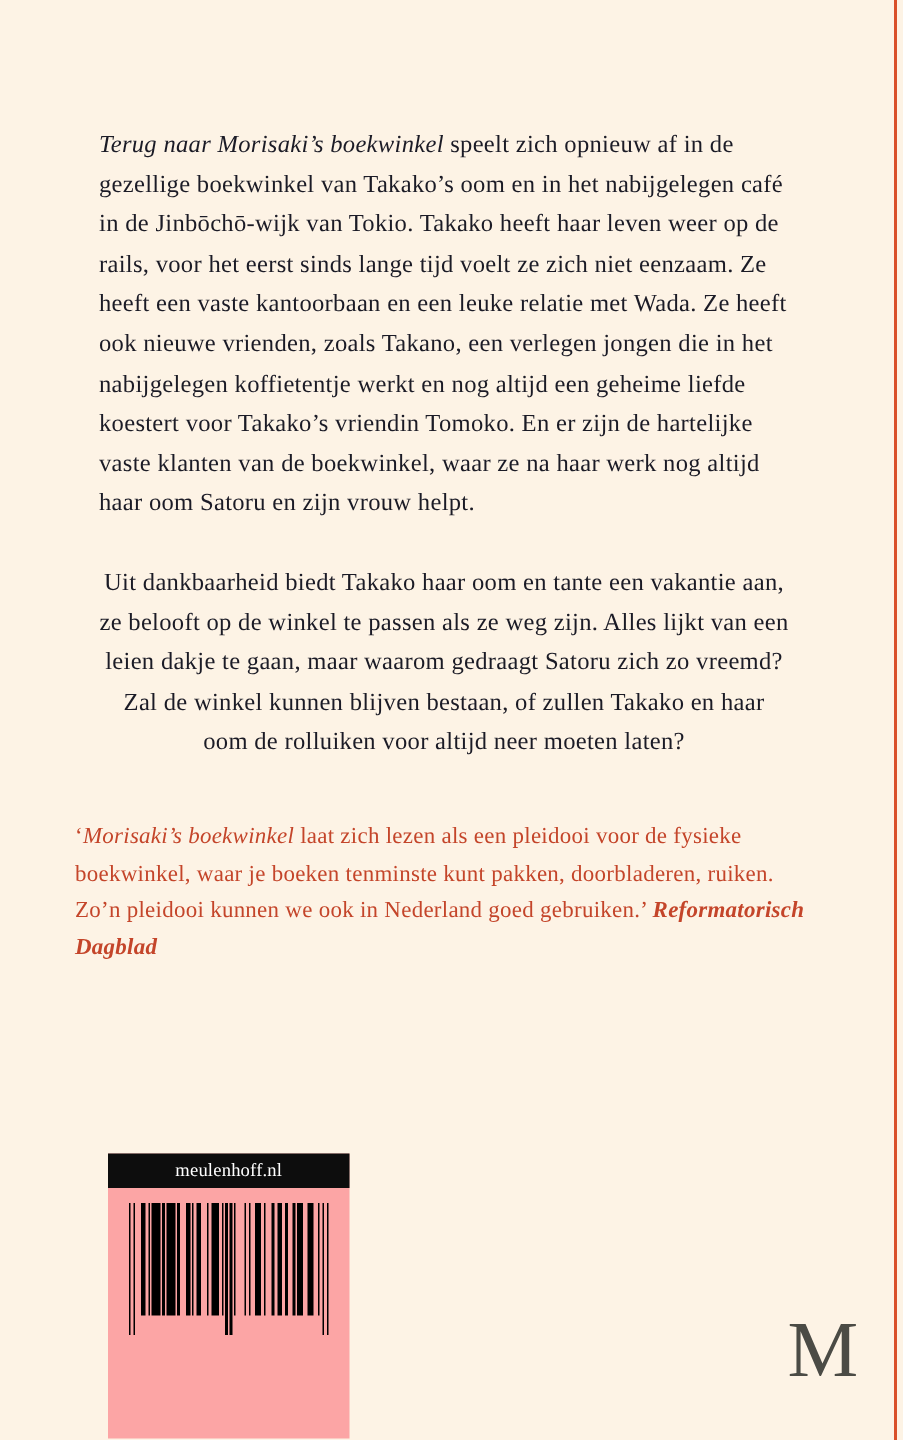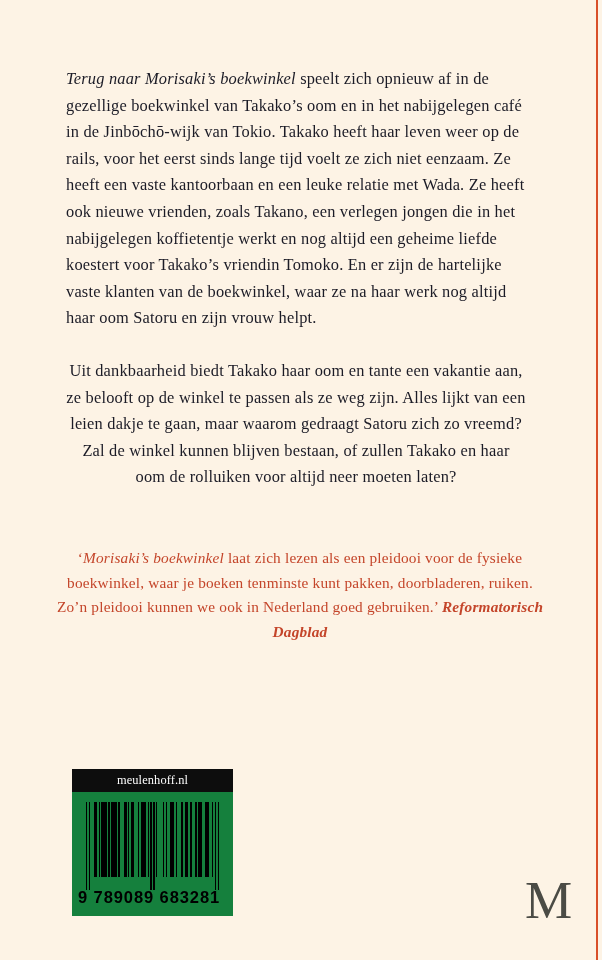--- a/index.html
+++ b/index.html
@@ -36,21 +36,21 @@
     right: 0;
     width: 4px;
     height: 960px;
     background: #fdf3e5;
   }
 
   
   #blurb {
     position: absolute;
     left: 66px;
-    top: 66px;
+    top: 83px;
     width: 460px;
   }
   .para {
     margin: 0 0 26px 0;
     color: #1b1b26;
     font-size: 16.4px;
     line-height: 26.6px;
     letter-spacing: 0.012em;
     text-align: left;
     white-space: pre-line;
@@ -59,43 +59,42 @@
   .title-italic {
     font-style: italic;
   }
 
   
   #quote-block {
     position: absolute;
     left: 50px;
     top: 546px;
     width: 500px;
-    text-align: center;
   }
   .quote-line {
     color: #c4452a;
     font-size: 15.3px;
     line-height: 24.6px;
     letter-spacing: 0.012em;
     white-space: pre-line;
   }
   .quote-italic { font-style: italic; }
   .quote-source {
     font-style: italic;
     font-weight: bold;
   }
 
   
   #barcode-block {
     position: absolute;
     left: 72px;
     top: 769px;
     width: 161px;
-    height: 147px;
-    background: #15803d;
+    height: 190px;
+    background: #fca5a5;
     box-sizing: border-box;
   }
   #barcode-header {
     width: 100%;
     height: 23px;
     background: #0d0d0d;
     color: #ffffff;
     font-size: 12.4px;
     line-height: 23px;
     text-align: center;
@@ -192,18 +191,17 @@
         <div class="bar data" style="left: 71.5789%; width: 1.05263%;"></div>
         <div class="bar data" style="left: 74.7368%; width: 2.10526%;"></div>
         <div class="bar data" style="left: 77.8947%; width: 2.10526%;"></div>
         <div class="bar data" style="left: 82.1053%; width: 1.05263%;"></div>
         <div class="bar data" style="left: 84.2105%; width: 3.15789%;"></div>
         <div class="bar data" style="left: 89.4737%; width: 3.15789%;"></div>
         <div class="bar data" style="left: 94.7368%; width: 1.05263%;"></div>
         <div class="bar guard" style="left: 96.8421%; width: 1.05263%;"></div>
         <div class="bar guard" style="left: 98.9474%; width: 1.05263%;"></div>
       </div>
-    <div id="barcode-digits">9 789089 683281</div>
   </div>
 
   <div id="logo-m">M</div>
 
 </div>
 
 </body></html>

